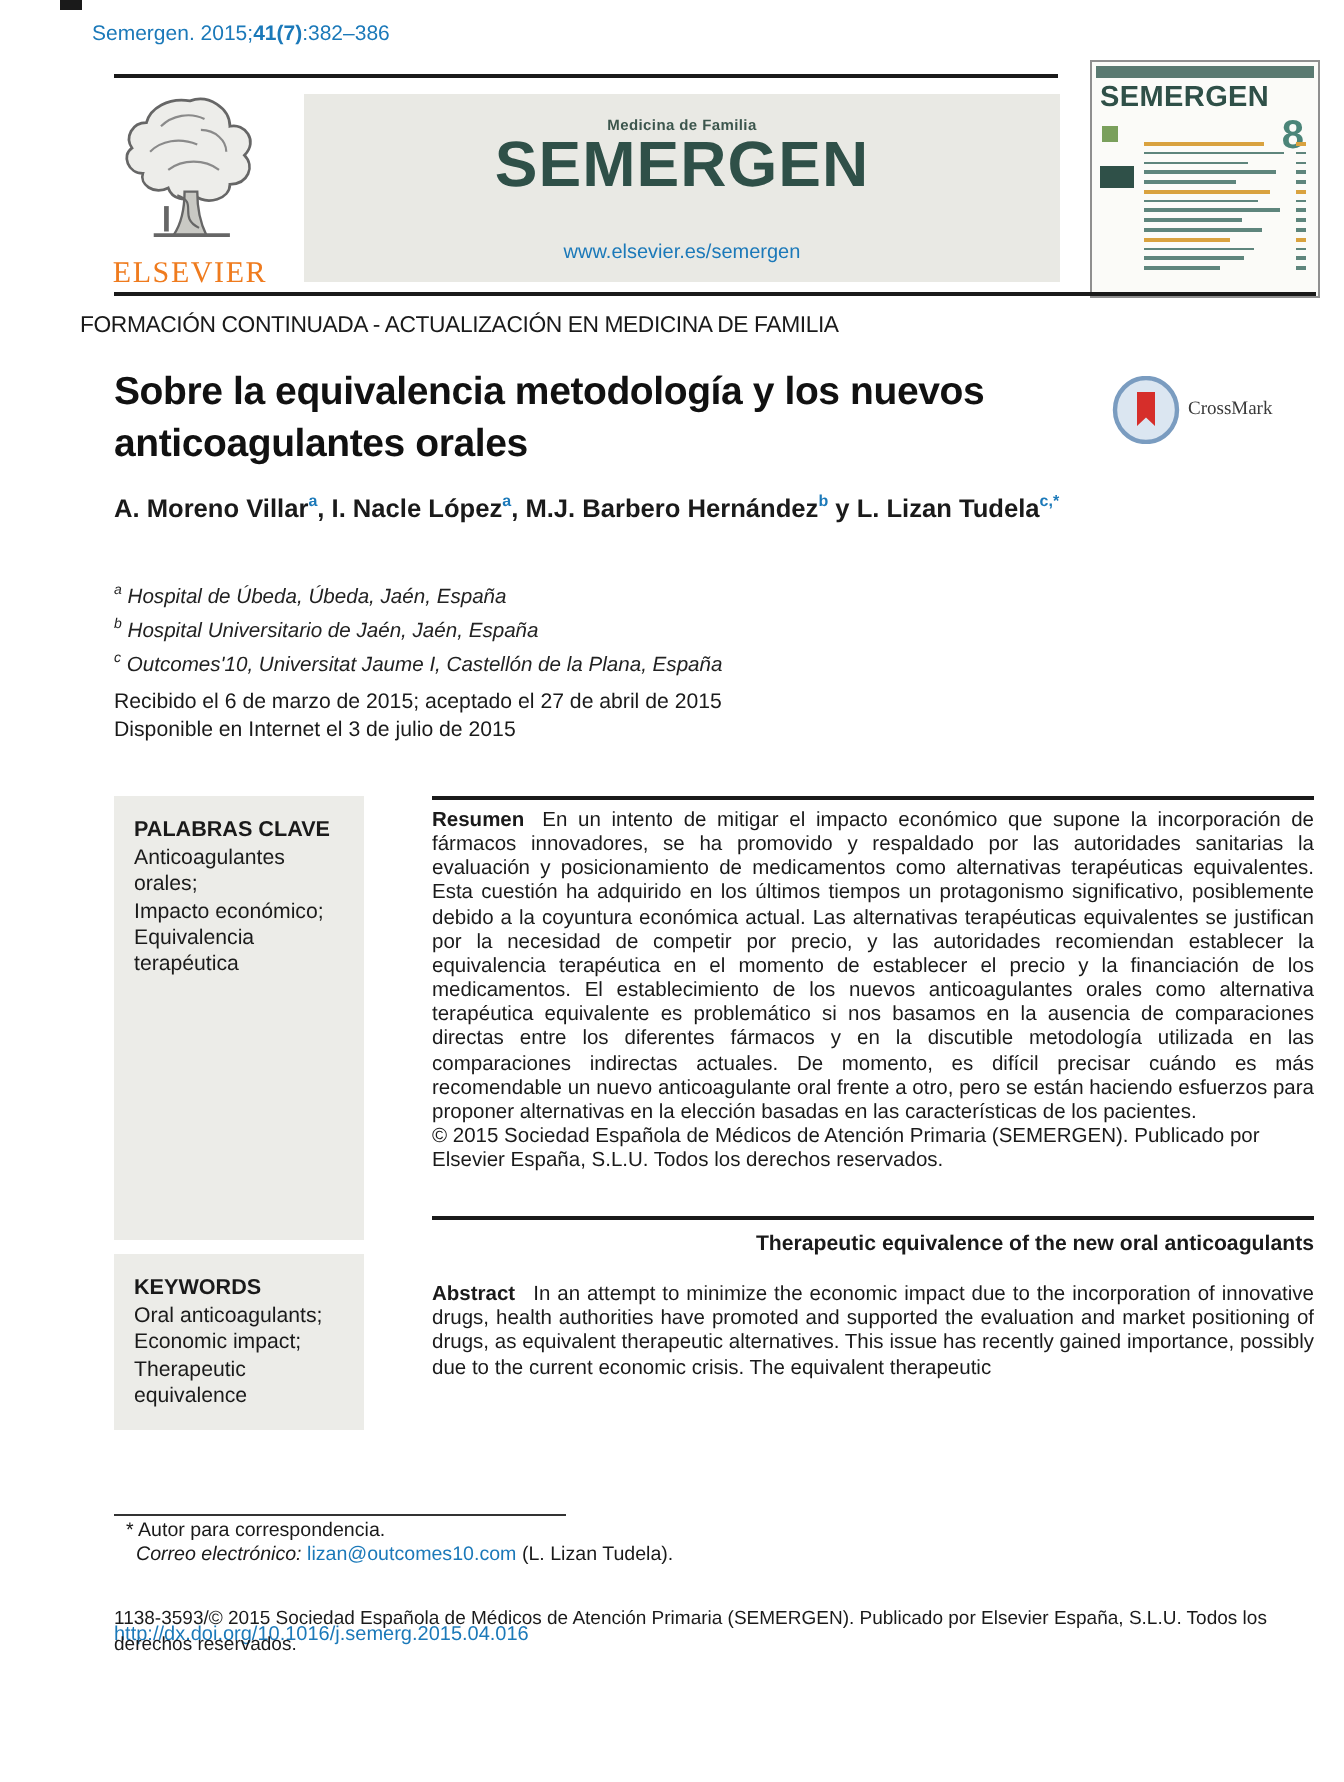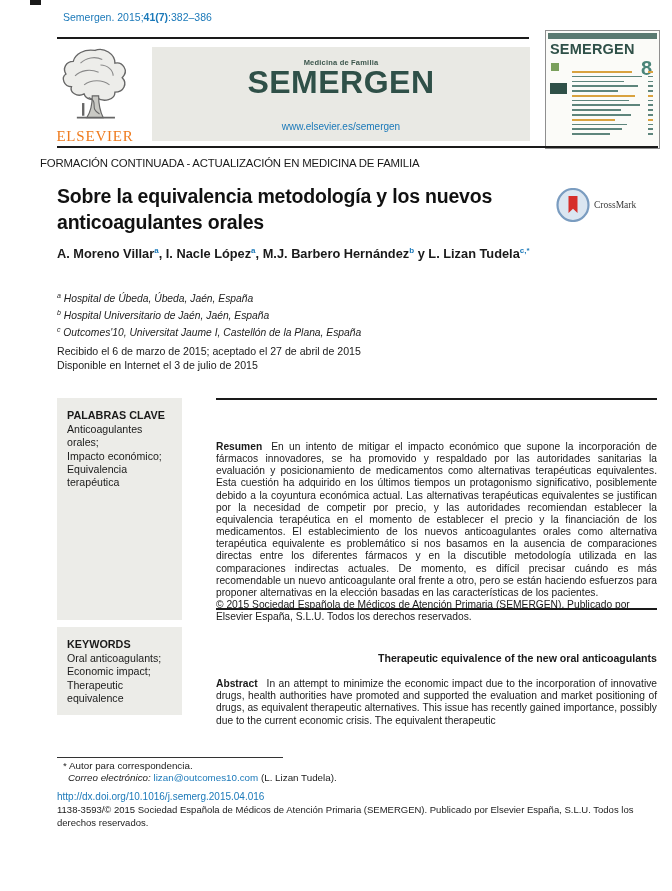--- a/index.html
+++ b/index.html
@@ -7,37 +7,37 @@
         font-family:"Liberation Sans",sans-serif;color:#1a1a1a;}
   .abs-el{position:absolute;}
   .rule{position:absolute;background:#1a1a1a;height:1.5px;}
   .rule-citation{left:57px;top:37px;width:472px;}
   .rule-banner{left:57px;top:146px;width:601px;height:2px;}
   .rule-abs1{left:216px;top:398px;width:441px;}
   .rule-abs2{left:216px;top:608px;width:441px;}
   .rule-foot{left:57px;top:757px;width:226px;height:1px;background:#333;}
   .artifact{position:absolute;left:30px;top:0;width:11px;height:5px;background:#1a1a1a;}
 
-  .citation{left:63px;top:11px;font-size:10.5px;color:#1b79b9;}
+  .citation{left:46px;top:11px;font-size:10.5px;color:#1b79b9;}
   .citation .vol{font-weight:bold;}
 
   
   .elsevier{left:55px;top:45px;width:80px;height:98px;text-align:center;}
   .els-word{font-family:"Liberation Serif",serif;font-size:15px;color:#ef7b1e;
             letter-spacing:.8px;margin-top:1px;}
 
   
   .banner{left:152px;top:47px;width:378px;height:94px;background:#e9e9e4;}
   .banner-small{position:absolute;top:11px;left:0;right:0;text-align:center;
                 font-size:7.5px;font-weight:bold;color:#3c564d;letter-spacing:.2px;}
   .banner-name{position:absolute;top:17px;left:0;right:0;text-align:center;
                font-size:32px;font-weight:bold;color:#2f5048;letter-spacing:.5px;}
   .banner-url{position:absolute;bottom:9px;left:0;right:0;text-align:center;
               font-size:10px;}
-  .link{color:#1b79b9;text-decoration:none;cursor:pointer;}
+  .link{color:#1b79b9;text-decoration:none;cursor:pointer;margin-top:21px;}
 
   
   .cover{left:545px;top:30px;width:113px;height:117px;border:1px solid #8f8f8f;
          background:#fbfbf8;}
   .cover-topstrip{position:absolute;left:2px;right:2px;top:2px;height:6px;background:#5a7a71;}
   .cover-title{position:absolute;left:4px;top:10px;font-size:14.5px;font-weight:bold;
                color:#2f5048;letter-spacing:.2px;}
   .cover-issue{position:absolute;right:7px;top:26px;font-size:20px;font-weight:bold;color:#4b8579;}
   .cover-logo-dot{position:absolute;left:5px;top:32px;width:8px;height:8px;background:#7aa05c;}
   .cover-minibox{position:absolute;left:4px;top:52px;width:17px;height:11px;background:#2f5048;}
@@ -60,21 +60,21 @@
   .affils sup{font-size:7px;}
 
   .dates{left:57px;top:344px;font-size:10.6px;line-height:14px;color:#1a1a1a;}
 
   .kwbox{left:57px;width:125px;background:#ecece8;padding:11px 10px;box-sizing:border-box;
          font-size:10.6px;line-height:13.2px;color:#1a1a1a;}
   .kwbox1{top:398px;height:222px;}
   .kwbox2{top:627px;height:88px;}
   .kwtitle{font-weight:bold;font-size:10.8px;margin-bottom:1px;}
 
-  .abs{left:216px;width:441px;font-size:10.25px;line-height:12.15px;color:#1a1a1a;margin-top:36px;}
+  .abs{left:216px;width:441px;font-size:10.25px;line-height:12.15px;color:#1a1a1a;}
   .abs1{top:405px;}
   .abs2{top:616px;}
   .just{text-align:justify;margin:0;}
   .abslabel{font-weight:bold;margin-right:9px;}
   .copy{margin:0;}
   .entitle{font-weight:bold;font-size:10.6px;margin:0 0 14px 0;text-align:right;}
 
   .footnote{left:63px;top:760px;font-size:9.8px;}
   .emailline{left:68px;top:772px;font-size:9.8px;}
   .it{font-style:italic;}

